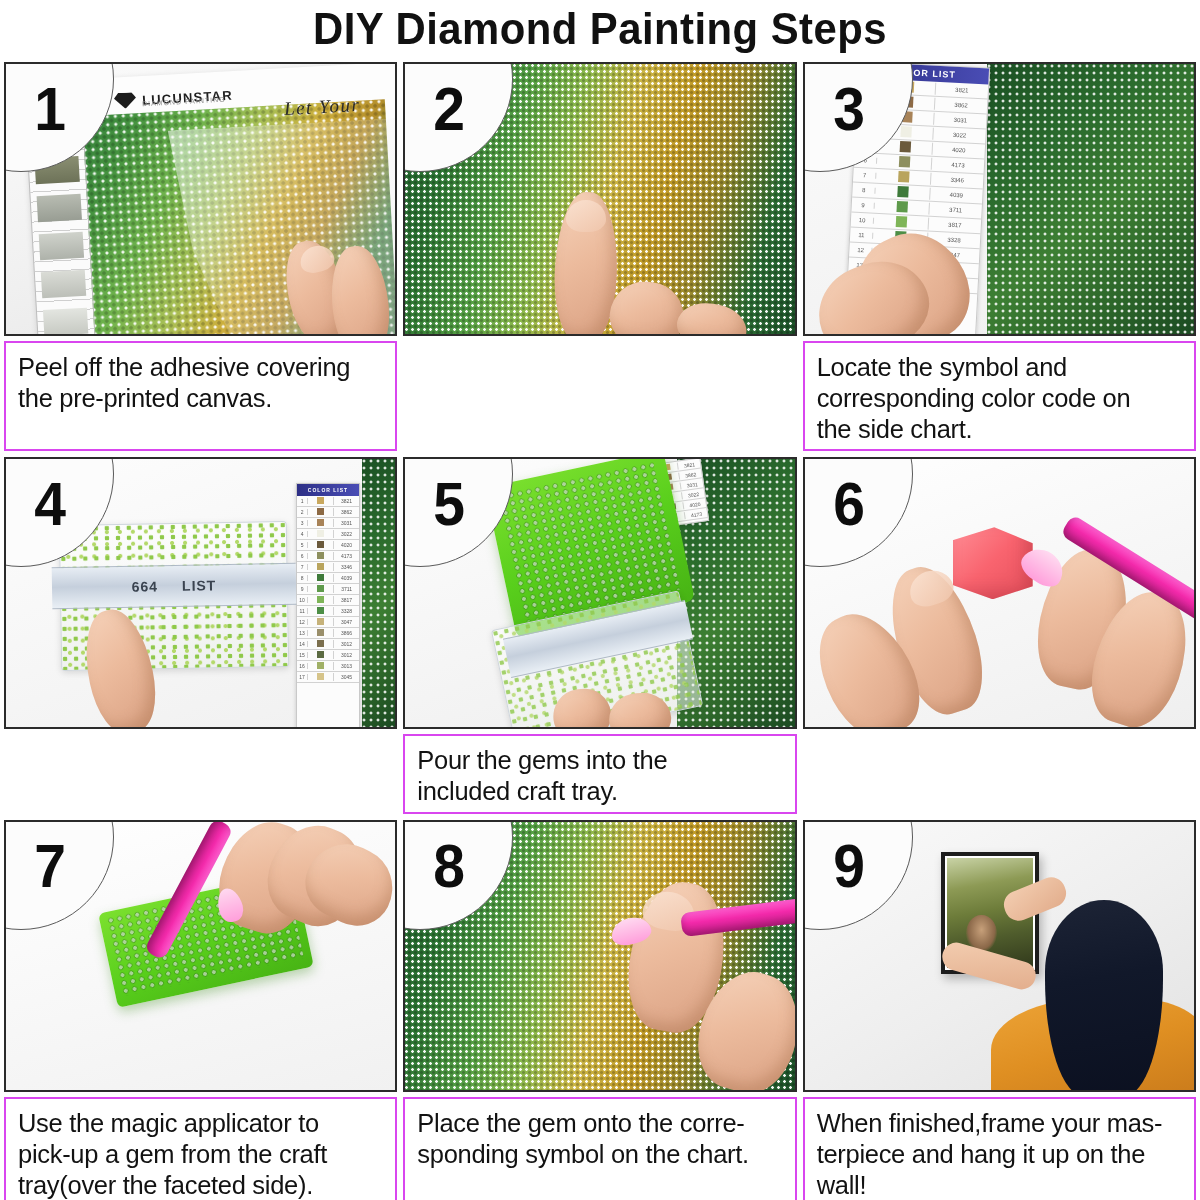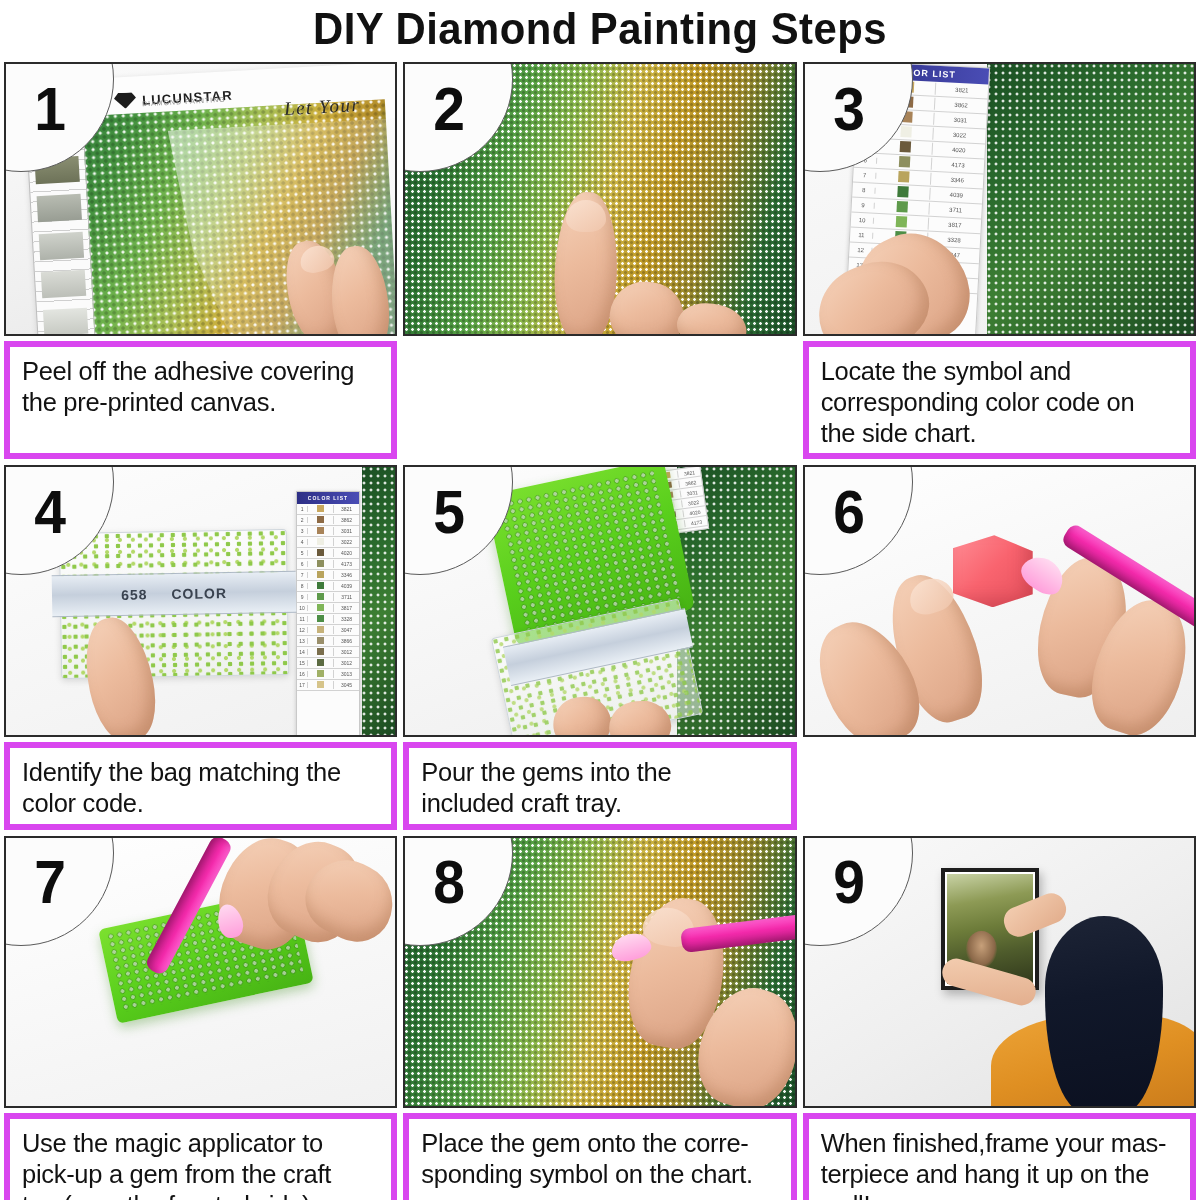--- a/index.html
+++ b/index.html
@@ -46,21 +46,21 @@
   }
   .p-r1 .photo { height: 274px; }
   .p-r2 .photo { height: 272px; }
   .p-r3 .photo { height: 272px; }
 
   
   .caption {
     position: relative;
     flex: 1 1 auto;
     margin-top: 5px;
-    border: 6px solid #d946ef;
+    border: 2px solid #d946ef;
     background: #fff;
     padding: 9px 8px 4px 12px;
     font-size: 25.5px;
     line-height: 1.22;
     color: #121212;
     font-family: "Liberation Sans", sans-serif;
     letter-spacing: -0.3px;
     overflow: hidden;
     white-space: pre-line;
   }
@@ -524,32 +524,30 @@
             <div class="lrow" style="height:11px;font-size:5px">
                 <span class="c1">17</span>
                 <span class="c2"><i class="chip" style="width:7px;height:7px;background:#d6c48a"></i></span>
                 <span class="c3">3045</span>
               </div>
           </div>
           <div class="bag" style="left:54px;top:64px;width:228px;height:146px;transform:rotate(-1deg)">
             <div class="gems"></div>
           </div>
           <div class="baglabel" style="left:46px;top:106px;width:244px;height:42px;transform:rotate(-1deg)">
-            <span>658</span>
-            <span>COLOR</span>
+            <span>664</span>
+            <span>LIST</span>
           </div>
           <div class="finger" style="left:82px;top:150px;width:64px;height:124px;transform:rotate(-12deg)"></div>
         </div>
         <div class="badge">
           <div class="disc"></div>
           <div class="num">4</div>
         </div>
       </div>
-      <div class="caption">Identify the bag matching the
-color code.</div>
     </div>
 
     <div class="panel p-r2">
       <div class="photo">
         <div class="scene">
           <div style="position:absolute;inset:0;background:linear-gradient(160deg,#fdfdfd,#eeeeee)"></div>
           <div class="dcanvas dark" style="position:absolute;left:272px;top:0;right:0;bottom:0"></div>
           <div class="legend" style="left:244px;top:2px;width:56px;height:64px;transform:rotate(-8deg)">
             <div class="lrow" style="height:10px;font-size:5px">
                 <span class="c1">1</span>

